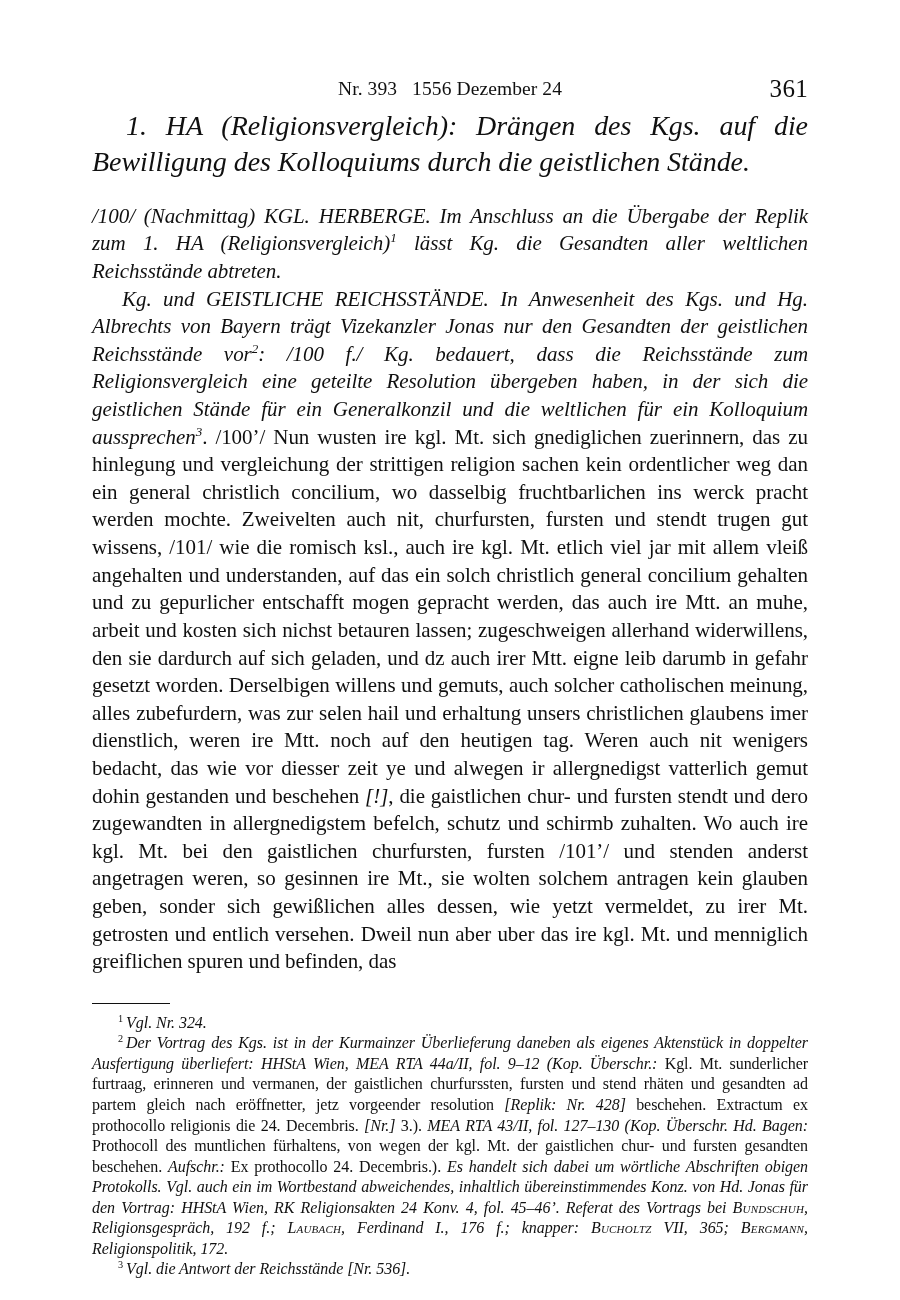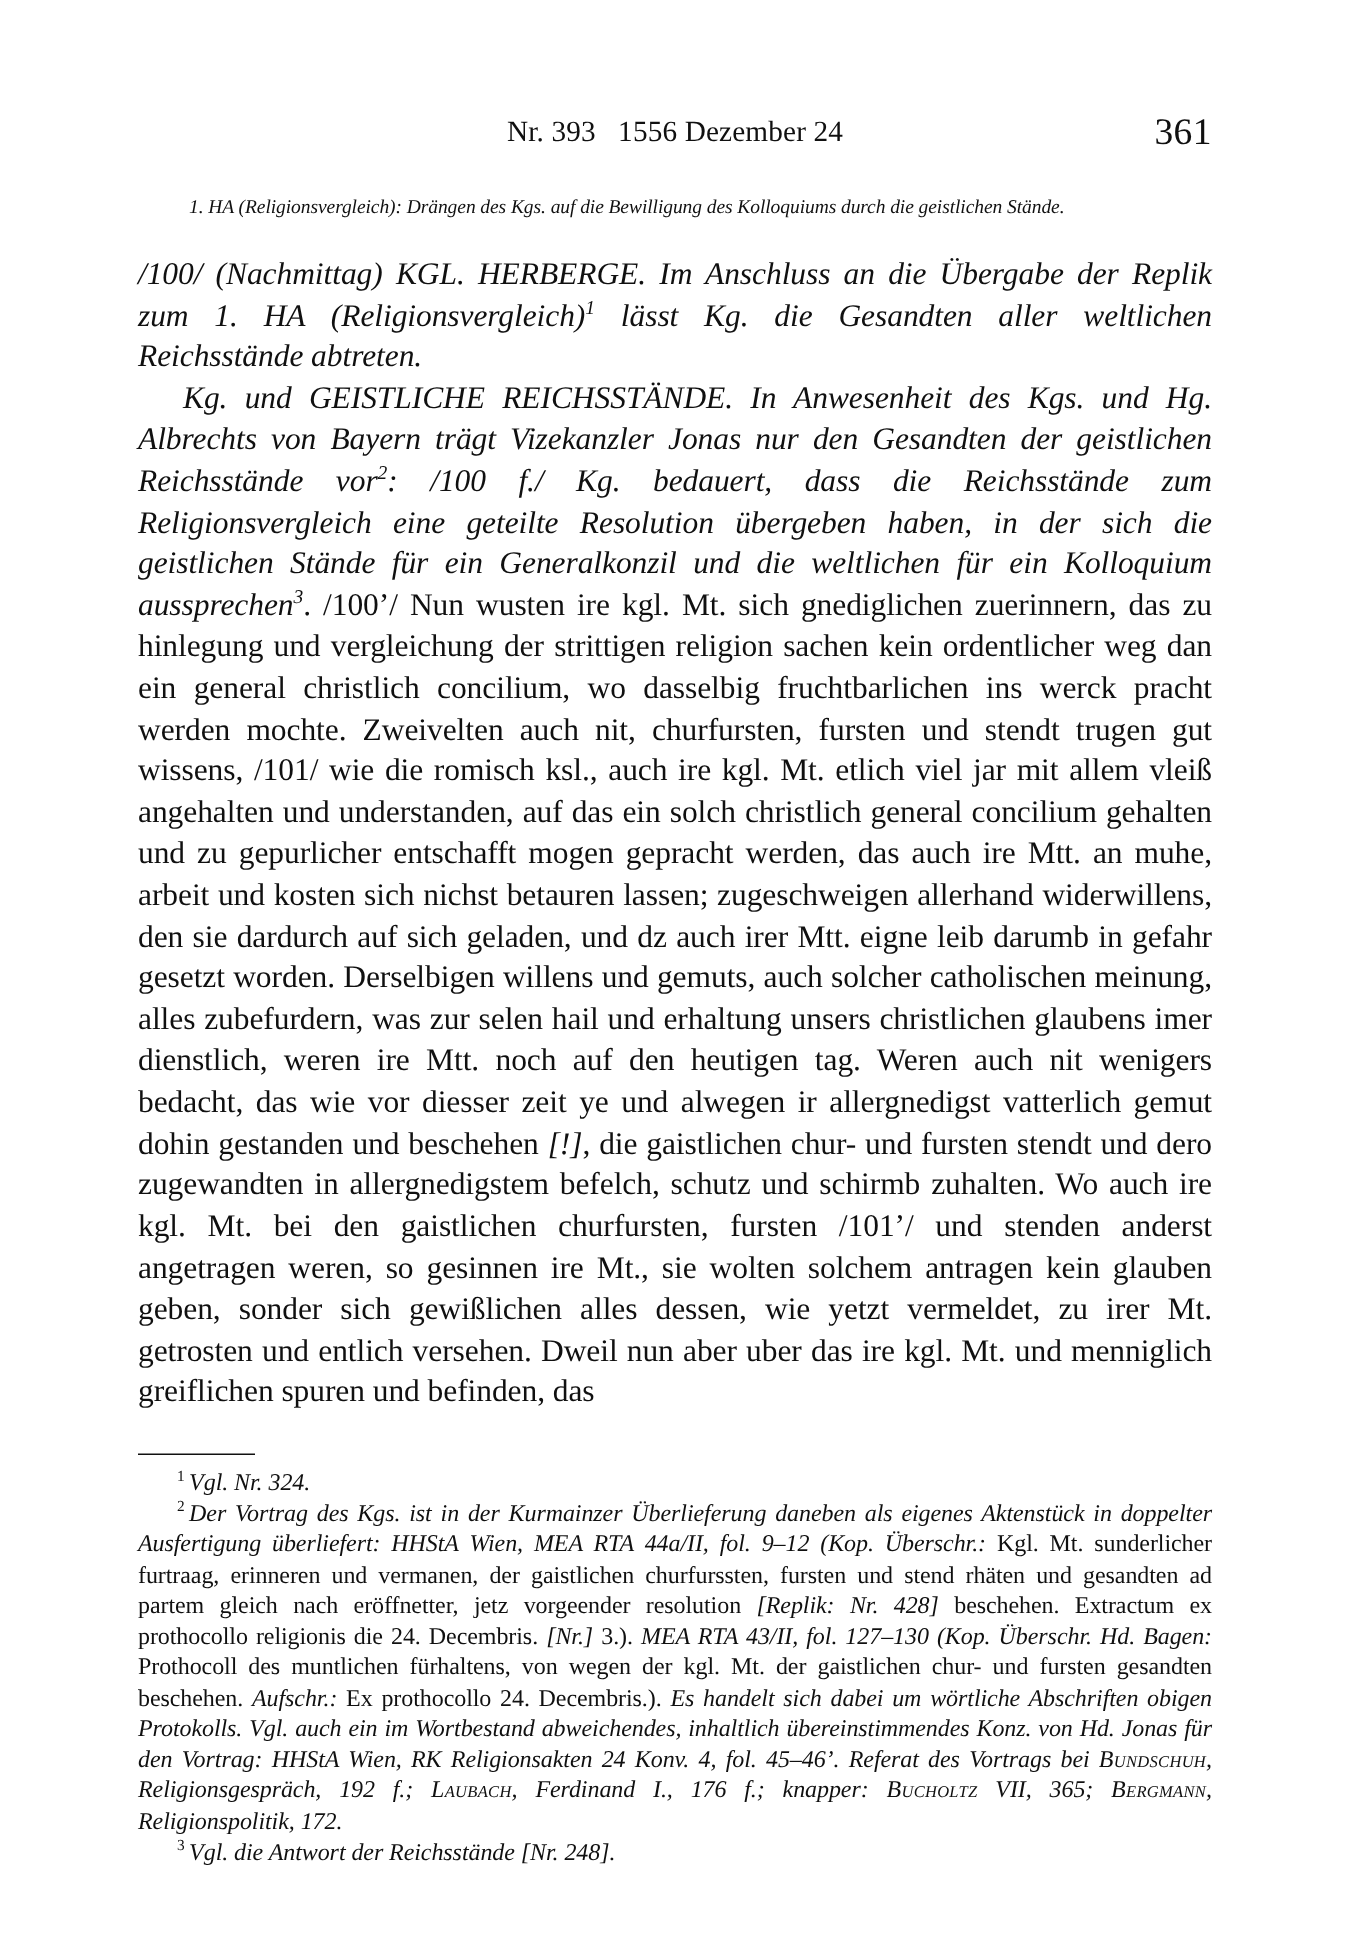--- a/index.html
+++ b/index.html
@@ -44,23 +44,22 @@
   .runhead-folio {
     position: absolute;
     right: 0;
     top: -3px;
     font-size: 25px;
     letter-spacing: 0.3px;
   }
 
   
   .regest {
-    margin-top: 22px;
     font-style: italic;
-    font-size: 13px;
+    font-size: 28px;
     line-height: 1.30;
     text-align: justify;
     text-indent: 34px;
     letter-spacing: -0.05px;
   }
 
   
   .para {
     font-size: 21px;
     line-height: 1.315;
@@ -146,18 +145,18 @@
 
       <div class="fn">
         <span class="fnmark">1</span><span>Vgl. Nr. 324.</span>
       </div>
 
       <div class="fn">
         <span class="fnmark">2</span><span>Der Vortrag des Kgs. ist in der Kurmainzer Überlieferung daneben als eigenes Aktenstück in doppelter Ausfertigung überliefert: HHStA Wien, MEA RTA 44a/II, fol. 9–12 (Kop. Überschr.:</span><span class="rom"> Kgl. Mt. sunderlicher furtraag, erinneren und vermanen, der gaistlichen churfurssten, fursten und stend rhäten und gesandten ad partem gleich nach eröffnetter, jetz vorgeender resolution </span><span>[Replik: Nr. 428]</span><span class="rom"> beschehen. Extractum ex prothocollo religionis die 24. Decembris. </span><span>[Nr.]</span><span class="rom"> 3.). </span><span>MEA RTA 43/II, fol. 127–130 (Kop. Überschr. Hd. Bagen:</span><span class="rom"> Prothocoll des muntlichen fürhaltens, von wegen der kgl. Mt. der gaistlichen chur- und fursten gesandten beschehen. </span><span>Aufschr.:</span><span class="rom"> Ex prothocollo 24. Decembris.). </span><span>Es handelt sich dabei um wörtliche Abschriften obigen Protokolls. Vgl. auch ein im Wortbestand abweichendes, inhaltlich übereinstimmendes Konz. von Hd. Jonas für den Vortrag: HHStA Wien, RK Religionsakten 24 Konv. 4, fol. 45–46’. Referat des Vortrags bei </span><span class="sc">Bundschuh</span><span>, Religionsgespräch, 192 f.; </span><span class="sc">Laubach</span><span>, Ferdinand I., 176 f.; knapper: </span><span class="sc">Bucholtz</span><span> VII, 365; </span><span class="sc">Bergmann</span><span>, Religionspolitik, 172.</span>
       </div>
 
       <div class="fn">
-        <span class="fnmark">3</span><span>Vgl. die Antwort der Reichsstände [Nr. 248].</span>
+        <span class="fnmark">3</span><span>Vgl. die Antwort der Reichsstände [Nr. 536].</span>
       </div>
 
     </div>
   </div>
 </div>
 
 </body></html>

